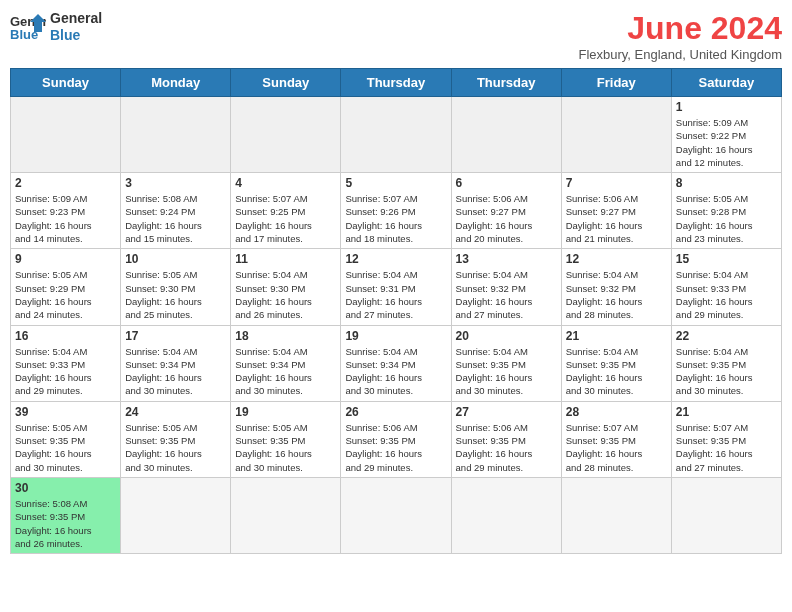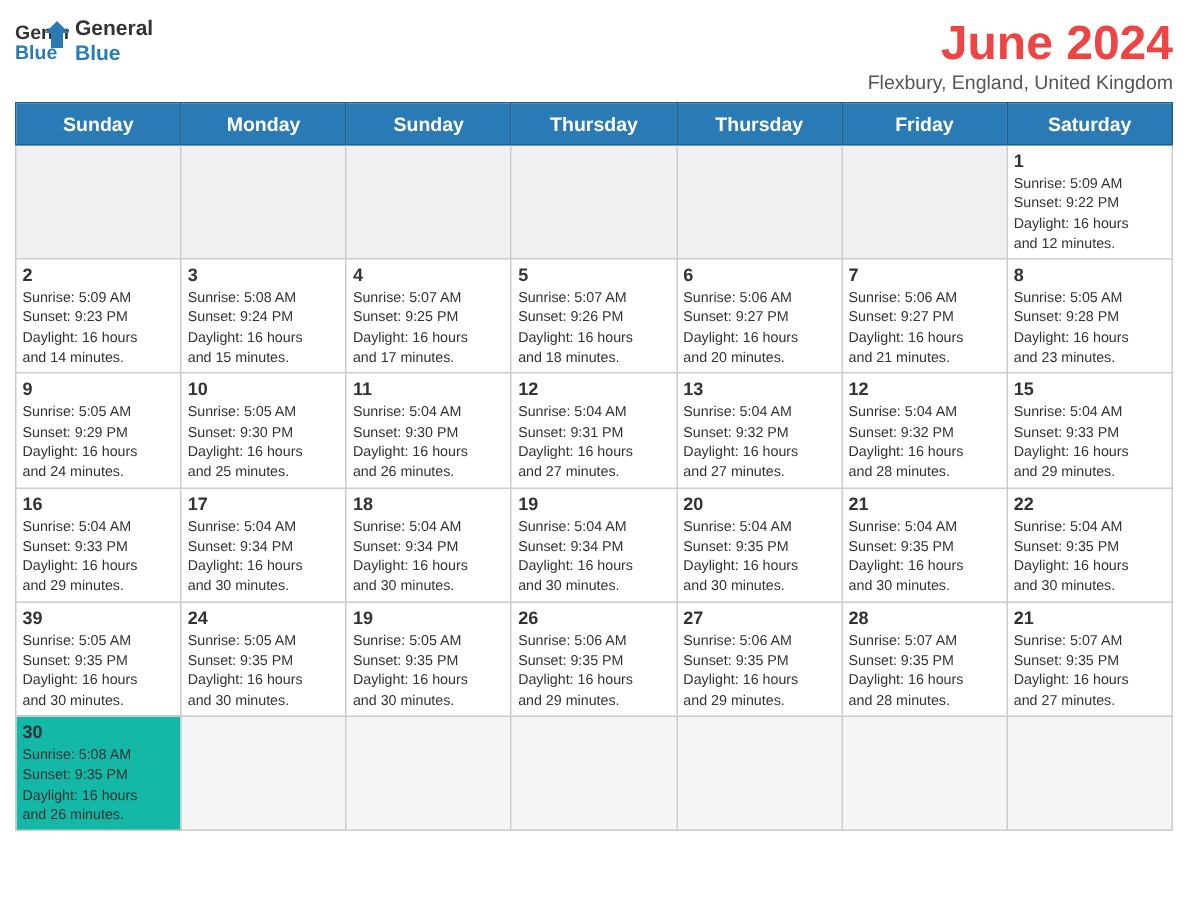--- a/index.html
+++ b/index.html
@@ -246,21 +246,21 @@
         <span class="day-number">28</span>
         <div class="day-info">Sunrise: 5:07 AM<br>Sunset: 9:35 PM<br>Daylight: 16 hours<br>and 28 minutes.</div>
       </td>
       <td>
         <span class="day-number">21</span>
         <div class="day-info">Sunrise: 5:07 AM<br>Sunset: 9:35 PM<br>Daylight: 16 hours<br>and 27 minutes.</div>
       </td>
     </tr>
 
     <tr class="last-row">
-      <td style="background:#14b8a6;">
+      <td style="background:#86efac;">
         <span class="day-number">30</span>
         <div class="day-info">Sunrise: 5:08 AM<br>Sunset: 9:35 PM<br>Daylight: 16 hours<br>and 26 minutes.</div>
       </td>
       <td class="empty" style="background:#f5f5f5;"></td>
       <td class="empty" style="background:#f5f5f5;"></td>
       <td class="empty" style="background:#f5f5f5;"></td>
       <td class="empty" style="background:#f5f5f5;"></td>
       <td class="empty" style="background:#f5f5f5;"></td>
       <td class="empty" style="background:#f5f5f5;"></td>
     </tr>

